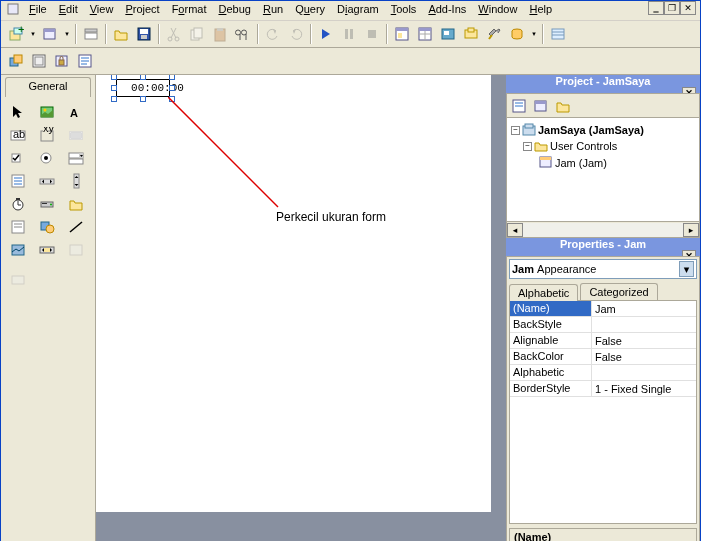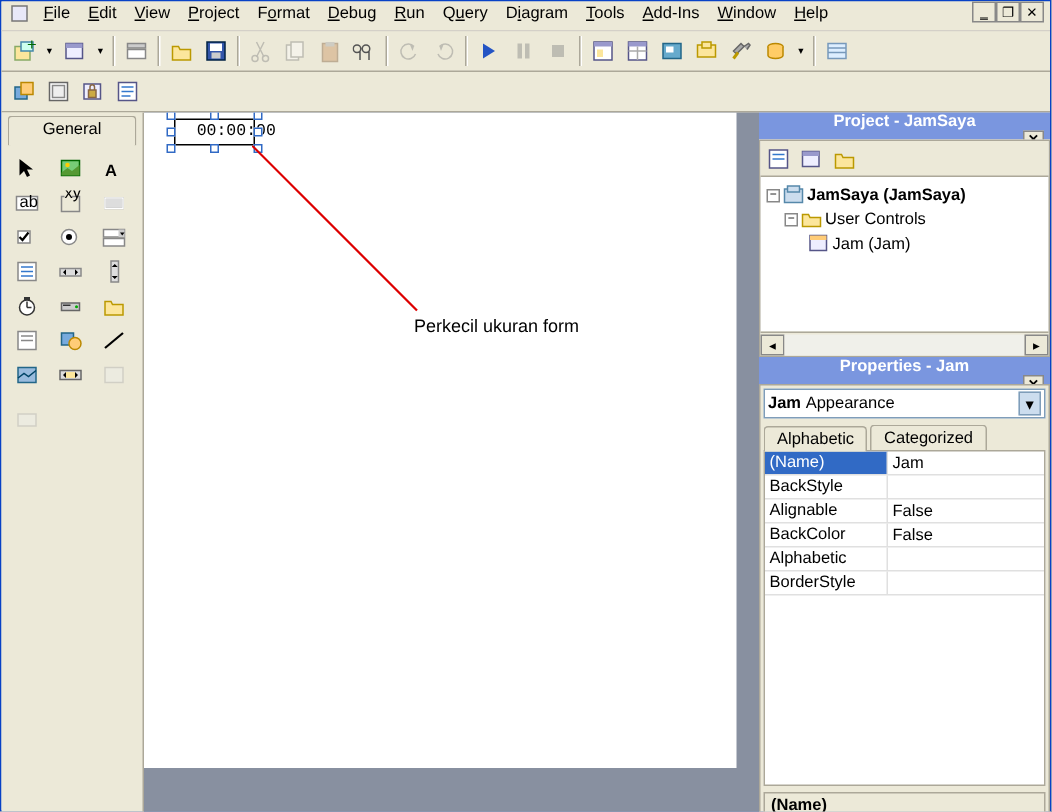--- a/index.html
+++ b/index.html
@@ -537,20 +537,23 @@
               <div class="prop-name">BackColor</div>
               <div class="prop-value">
                 <span>False</span>
               </div>
             </div>
             <div class="prop-row">
               <div class="prop-name">Alphabetic</div>
             </div>
             <div class="prop-row">
               <div class="prop-name">BorderStyle</div>
+              <div class="prop-value">
+                <span>1 - Fixed Single</span>
+              </div>
             </div>
           </div>
         <div class="desc-pane">
           <b>(Name)</b><br>
         </div>
       </div>
 
     </div>
 
   </div>

